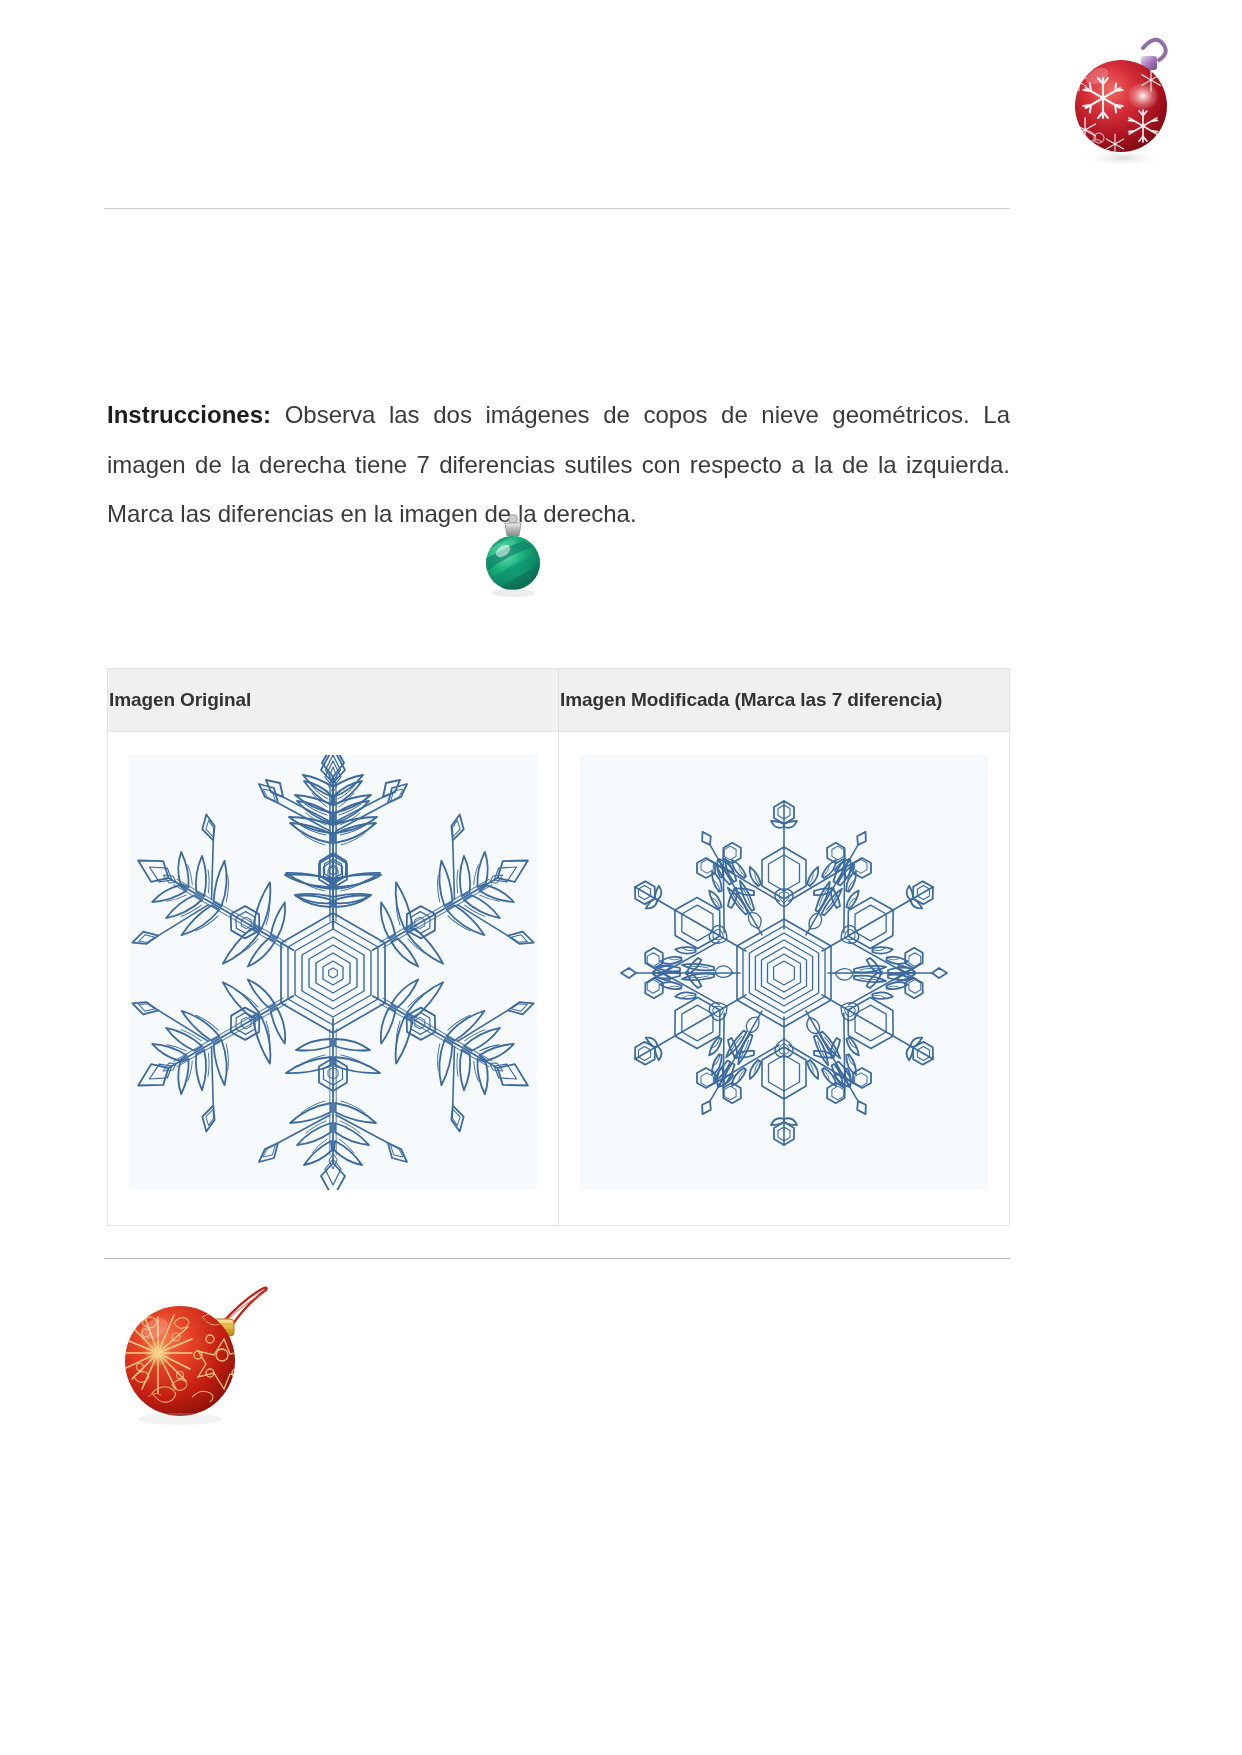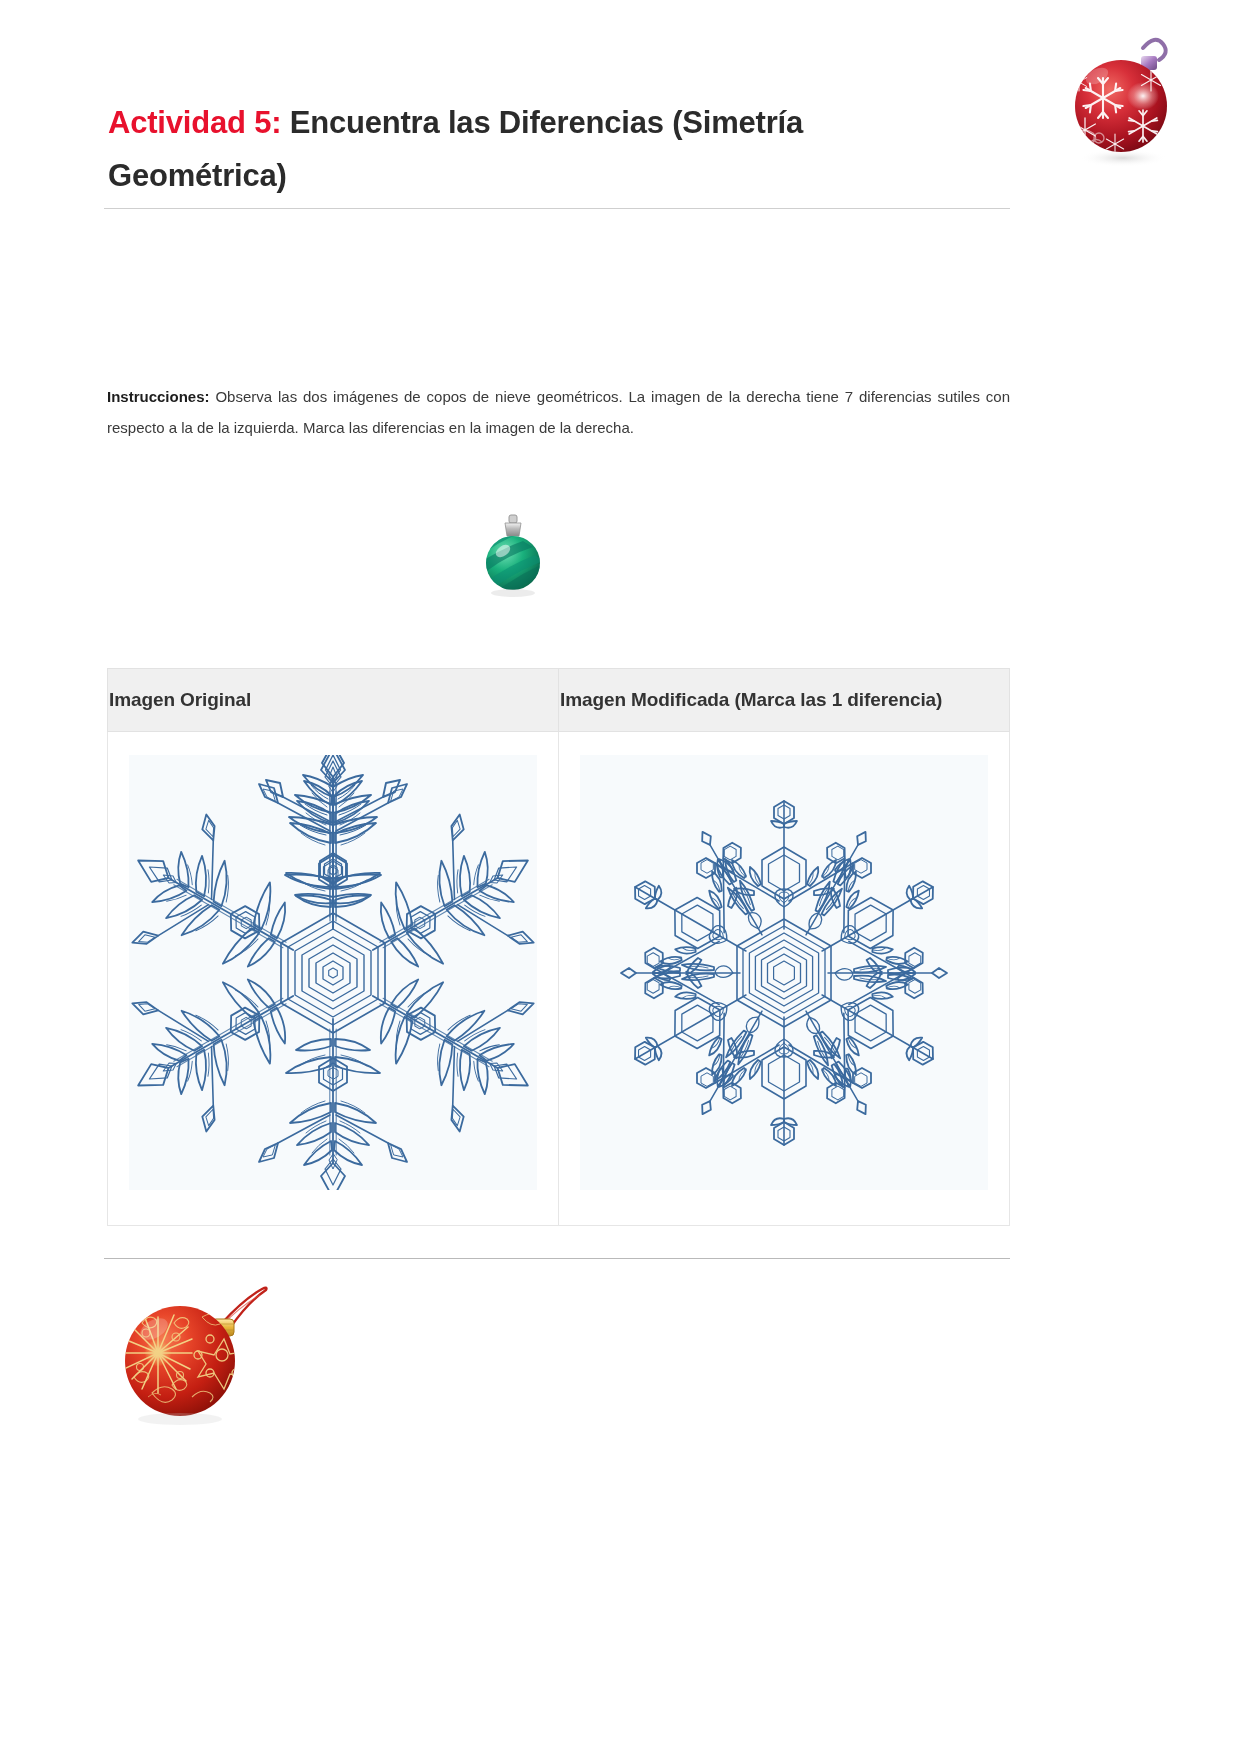--- a/index.html
+++ b/index.html
@@ -58,21 +58,21 @@
     height: 1px;
     background: #cfcfcf;
   }
 
   
   .instructions {
     position: absolute;
     left: 107px;
     top: 366px;
     width: 903px;
-    font-size: 15px;
+    font-size: 24px;
     line-height: 2.07;
     color: #3a3a3a;
     text-align: justify;
     text-justify: inter-word;
   }
   .instructions b {
     color: #1d1d1d;
     font-weight: bold;
   }
 
@@ -214,25 +214,20 @@
       <g opacity="0.55" stroke-width="1.4">
         <path d="M20 118 q8 -10 18 -3 q6 5 -2 11"></path>
         <path d="M34 126 q6 -8 13 -2"></path>
         <circle cx="44" cy="120" r="5"></circle>
       </g>
     </g>
     <ellipse cx="88" cy="78" rx="16" ry="14" fill="url(#redGlow)"></ellipse>
     <ellipse cx="42" cy="58" rx="12" ry="7" fill="#ffffff" opacity="0.22" transform="rotate(-28 42 58)"></ellipse>
   </svg>
 
-  <div class="title-block">
-    <h1 class="title">
-      <span class="red">Actividad 5:</span><span> Encuentra las Diferencias (Simetría Geométrica)</span>
-    </h1>
-  </div>
   <div class="title-rule"></div>
 
   <p class="instructions">
     <b>Instrucciones:</b><span> Observa las dos imágenes de copos de nieve geométricos. La imagen de la derecha tiene 7 diferencias sutiles con respecto a la de la izquierda. Marca las diferencias en la imagen de la derecha.</span>
   </p>
 
   <svg class="ornament-middle" viewBox="0 0 72 92">
     <defs>
       <radialGradient id="grnBall" cx="35%" cy="30%" r="75%">
         <stop offset="0%" stop-color="#6fe0b4"></stop>
@@ -258,21 +253,21 @@
       <path d="M10 94 q26 -22 58 -36 l6 8 q-34 14 -58 36 z" fill="#0a6f58" opacity="0.7"></path>
     </g>
     <ellipse cx="26" cy="46" rx="8" ry="5" fill="#ffffff" opacity="0.5" transform="rotate(-35 26 46)"></ellipse>
     <ellipse cx="36" cy="88" rx="22" ry="4" fill="#c8c8c8" opacity="0.35"></ellipse>
   </svg>
 
   <table class="compare-table">
     <thead>
       <tr>
         <th>Imagen Original</th>
-        <th>Imagen Modificada (Marca las 1 diferencia)</th>
+        <th>Imagen Modificada (Marca las 7 diferencia)</th>
       </tr>
     </thead>
     <tbody>
       <tr>
         <td>
           <div class="cell-inner">
 
             <svg class="snow-frame" viewBox="0 0 408 435">
               <rect x="0" y="0" width="408" height="435" fill="#f7fafc"></rect>
               <g transform="translate(204,218)" fill="none" stroke="#3b6a9e" stroke-width="1.9" stroke-linecap="round" stroke-linejoin="round">

